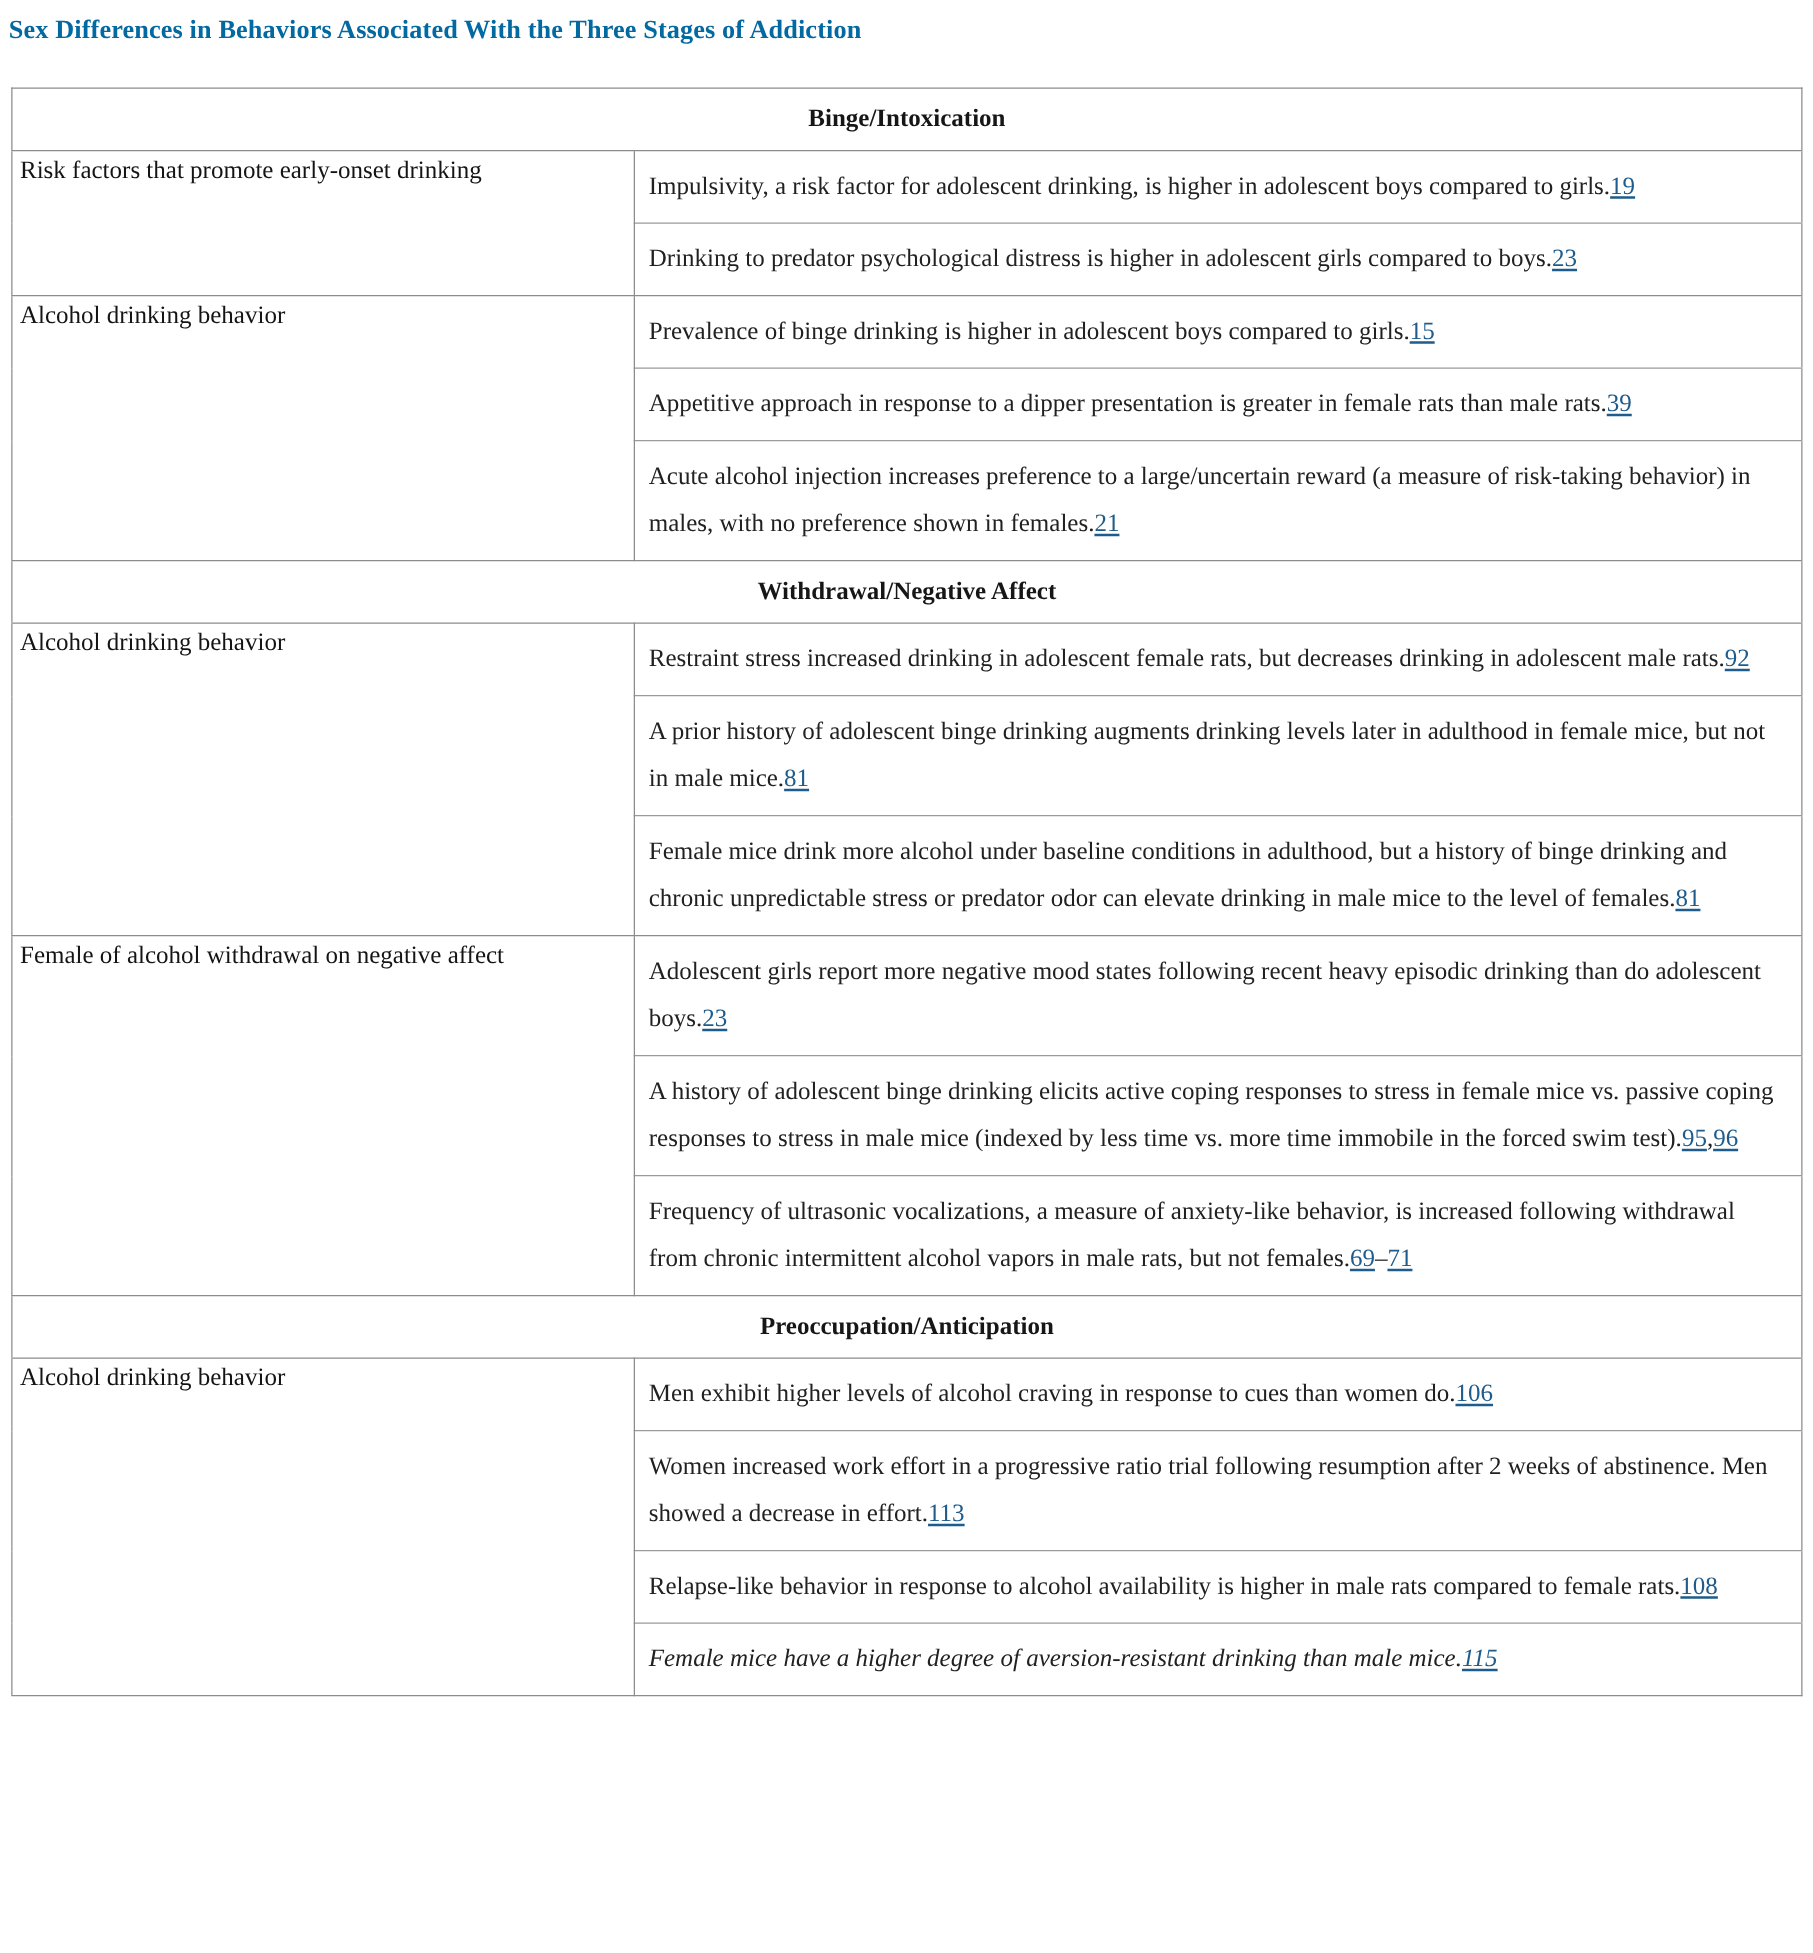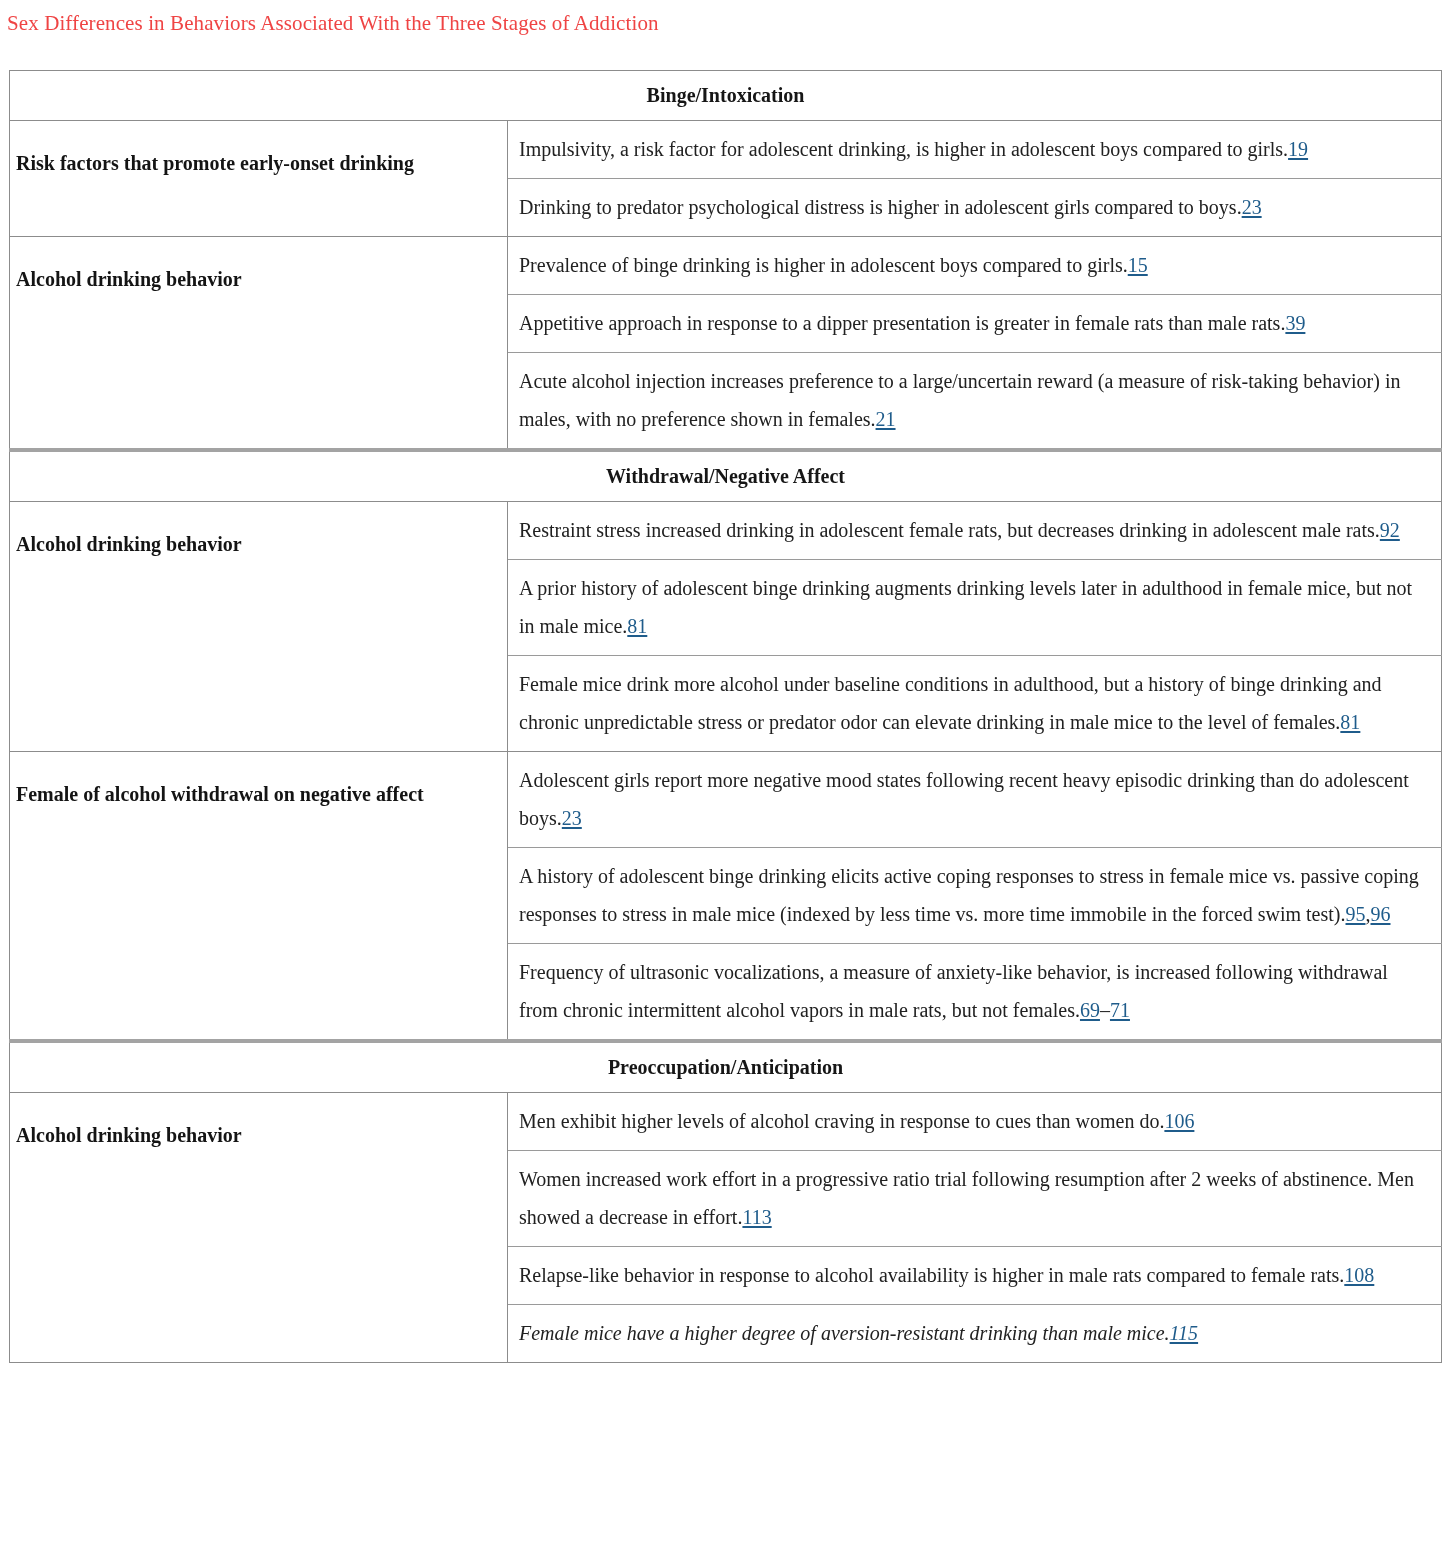--- a/index.html
+++ b/index.html
@@ -18,23 +18,23 @@
   .page {
     position: relative;
     width: 1450px;
     box-sizing: border-box;
     padding: 0;
   }
 
   .caption {
     font-size: 21px;
     line-height: 28px;
-    color: #ef4444;
+    color: #0369a1;
     padding: 9px 0 0 7px;
-    font-weight: 400;
+    font-weight: 700;
     letter-spacing: 0.1px;
   }
 
   .table-wrap {
     padding: 0 9px 0 9px;
     margin-top: 33px;
     box-sizing: border-box;
     width: 1450px;
   }
 
@@ -49,31 +49,31 @@
   table.sexdiff col.c-label { width: 498px; }
   table.sexdiff col.c-text  { width: 934px; }
 
   tr.section-row > td.section-head {
     text-align: center;
     font-weight: bold;
     font-size: 20px;
     line-height: 26px;
     padding: 11px 8px 12px 8px;
     border-bottom: 1px solid #8c8c8c;
-    border-top: 4px solid #a3a3a3;
+    border-top: 1px solid #a3a3a3;
     color: #161616;
   }
   tr.section-row:first-child > td.section-head { border-top: none; margin-top: 46px; }
 
   td.rowlabel {
-    font-weight: bold;
+    font-weight: normal;
     font-size: 20px;
     line-height: 27px;
     vertical-align: top;
-    padding: 29px 4px 10px 6px;
+    padding: 2px 4px 10px 6px;
     border-right: 1px solid #8c8c8c;
     border-bottom: 1px solid #8c8c8c;
     color: #141414;
     white-space: nowrap;
     overflow: visible;
   }
 
   td.statement {
     font-size: 20px;
     line-height: 38px;

